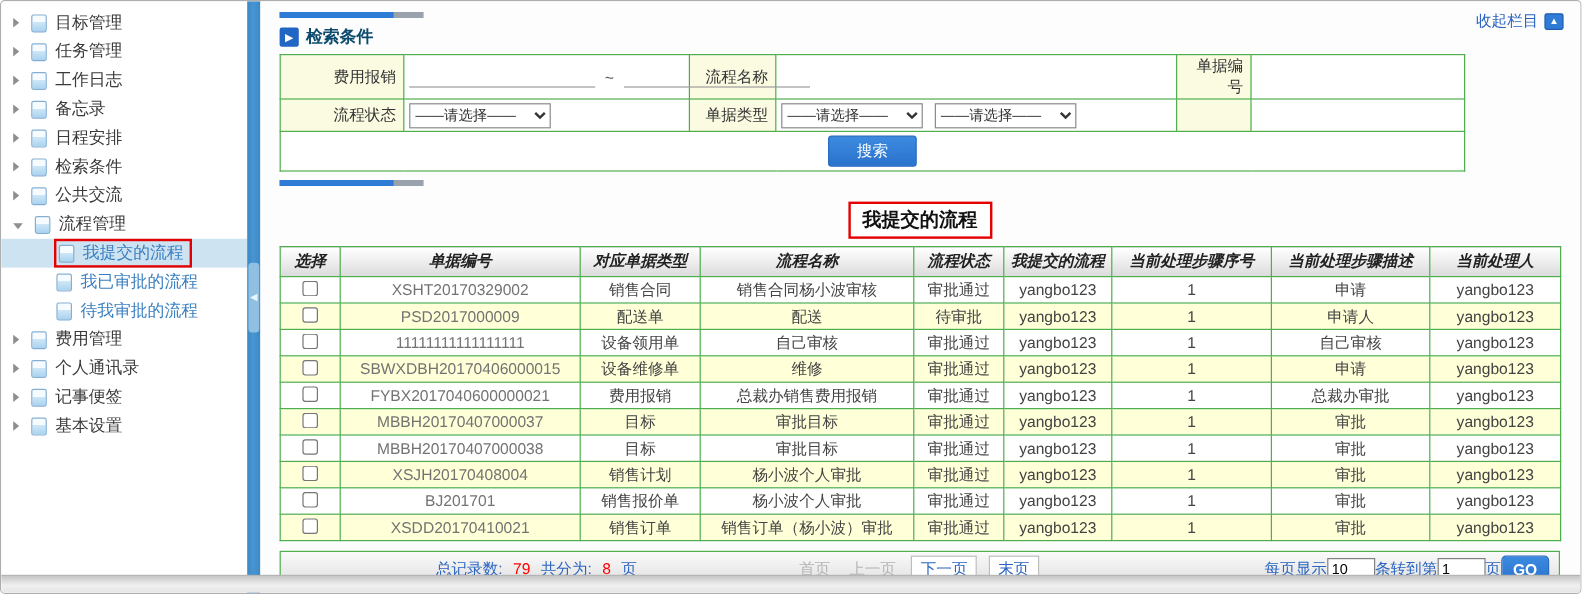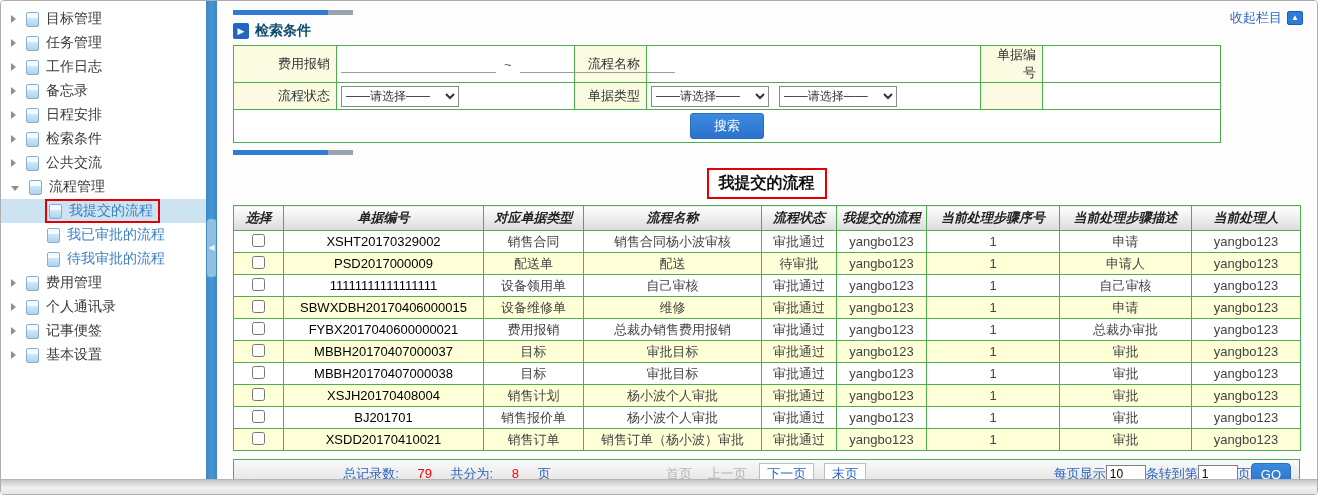--- a/index.html
+++ b/index.html
@@ -51,33 +51,33 @@
   .search-btn { background:linear-gradient(#3c8ae0,#2a72cc); color:#fff; border:1px solid #2a6cc0; border-radius:3px; font-size:13px; padding:3px 23px; cursor:pointer; }
 
   
   .bar2 { margin-top:7px; }
   .title-row { height:43px; display:flex; align-items:center; justify-content:center; width:1067px; }
   .red-box { border:2px solid #e40000; padding:3px 10px; font-size:16px; font-weight:bold; color:#111; background:#fff; }
   table.grid { border-collapse:collapse; width:1067px; table-layout:fixed; background:#fff; }
   table.grid th { border:1px solid #4cae4c; background:linear-gradient(#ffffff,#dbdbdb); font-size:13px; font-weight:bold; color:#222; height:25px; padding:0 2px;font-style:italic; }
   table.grid td { border:1px solid #4cae4c; font-size:13px; color:#444; height:22px; text-align:center; padding:0 2px; overflow:hidden; white-space:nowrap; }
   table.grid tr.alt td { background:#ffffd8; }
-  a.doclink { color:#000000; text-decoration:none; cursor:pointer; }
+  a.doclink { color:#737373; text-decoration:none; cursor:pointer; }
   table.grid input[type=checkbox] { width:13px; height:13px; }
 
   
   .pager { width:1067px; margin-top:8px; height:30px; border:1px solid #4cae4c; background:linear-gradient(#fafafa,#dfdfdf); display:flex; align-items:center; font-size:13px; }
   .totals { flex:0 0 40%; text-align:center; color:#2c65c0; }
-  .totals b { color:#f00; font-weight:normal; margin:0 15px; }
+  .totals b { color:#f00; font-weight:normal; margin:0 5px; }
   .pagenav { flex:0 0 26%; color:#b5b5b5; }
   .pagenav .dis { margin:0 6px; cursor:default; }
   .pagenav .lnk { display:inline-block; margin:0 3px; padding:1px 7px; border:1px solid #bdbdbd; background:#fff; color:#2c65c0; text-decoration:none; cursor:pointer; }
   .jump { flex:1 1 auto; text-align:right; padding-right:8px; color:#2c65c0; display:flex; align-items:center; justify-content:flex-end; gap:0; }
   .jump input { width:40px; height:19px; border:1px solid #7f7f7f; font-size:12px; padding:0 3px; }
-  .go-btn { background:linear-gradient(#3c8ae0,#2a72cc); color:#fff; border:1px solid #2a6cc0; border-radius:4px; font-size:13px; font-weight:normal; padding:3px 9px; cursor:pointer; }
+  .go-btn { background:linear-gradient(#3c8ae0,#2a72cc); color:#fff; border:1px solid #2a6cc0; border-radius:4px; font-size:13px; font-weight:bold; padding:3px 9px; cursor:pointer; }
 
   
   .bottom-band { position:absolute; left:0; right:0; bottom:0; height:15px; background:linear-gradient(#c6c6c6,#f0f0f0 55%,#e6e6e6); border-top:1px solid #b5b5b5; }
 </style>
 </head>
 <body>
 
 <div class="window">
 
   <div class="sidebar">

